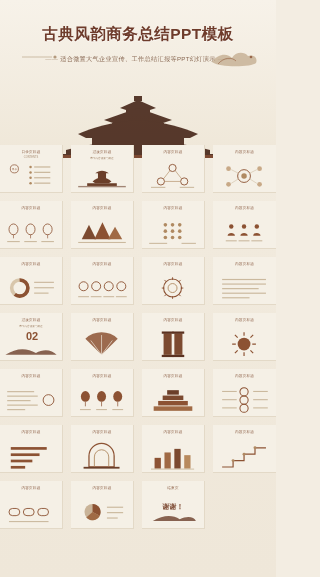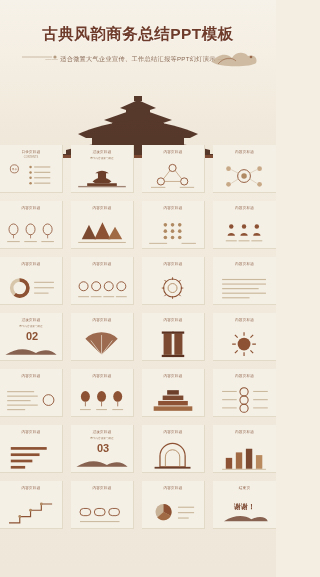--- a/index.html
+++ b/index.html
@@ -458,30 +458,20 @@
           <g fill="#8c5233">
             <rect x="12" y="6" width="40" height="3"></rect>
             <rect x="12" y="13" width="32" height="3"></rect>
             <rect x="12" y="20" width="24" height="3"></rect>
             <rect x="12" y="27" width="16" height="3"></rect>
           </g>
         </svg>
       </div>
     </div>
 
-    <div class="thumb">
-      <div class="t-title">过渡页标题</div>
-      <div class="t-sub">章节内容提要与概述</div>
-      <div class="t-body">
-        <div class="bignum" style="left:26px;top:2px;">03</div>
-        <svg class="svgfull" viewBox="0 0 69 33">
-          <path d="M6 28 C18 20,30 20,40 26 C48 21,58 22,63 28 Z" fill="#6b3f2a" opacity=".8"></path>
-        </svg>
-      </div>
-    </div>
 
     <div class="thumb">
       <div class="t-title">内容页标题</div>
       <div class="t-body">
         <svg class="svgfull" viewBox="0 0 69 33">
           <path d="M20 28 V16 a14 14 0 0 1 28 0 V28 Z" fill="none" stroke="#8c5233" stroke-width="1.4"></path>
           <path d="M26 28 V17 a8 8 0 0 1 16 0 V28" fill="none" stroke="#b08a62" stroke-width="1"></path>
           <rect x="14" y="28" width="40" height="2" fill="#6b3f2a"></rect>
         </svg>
       </div>

